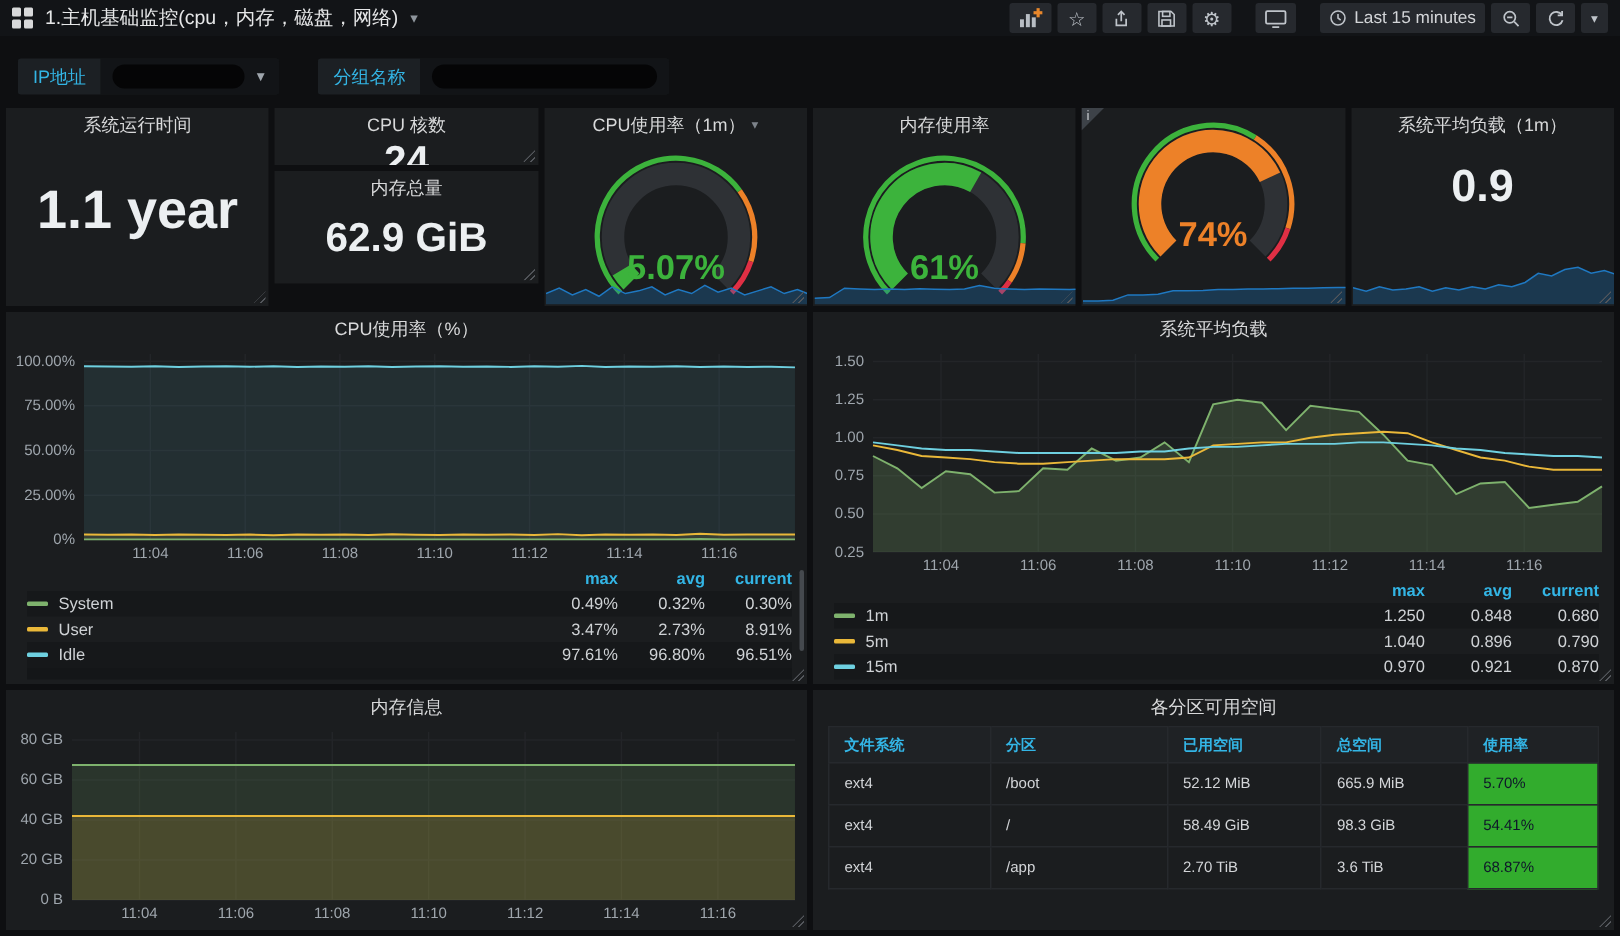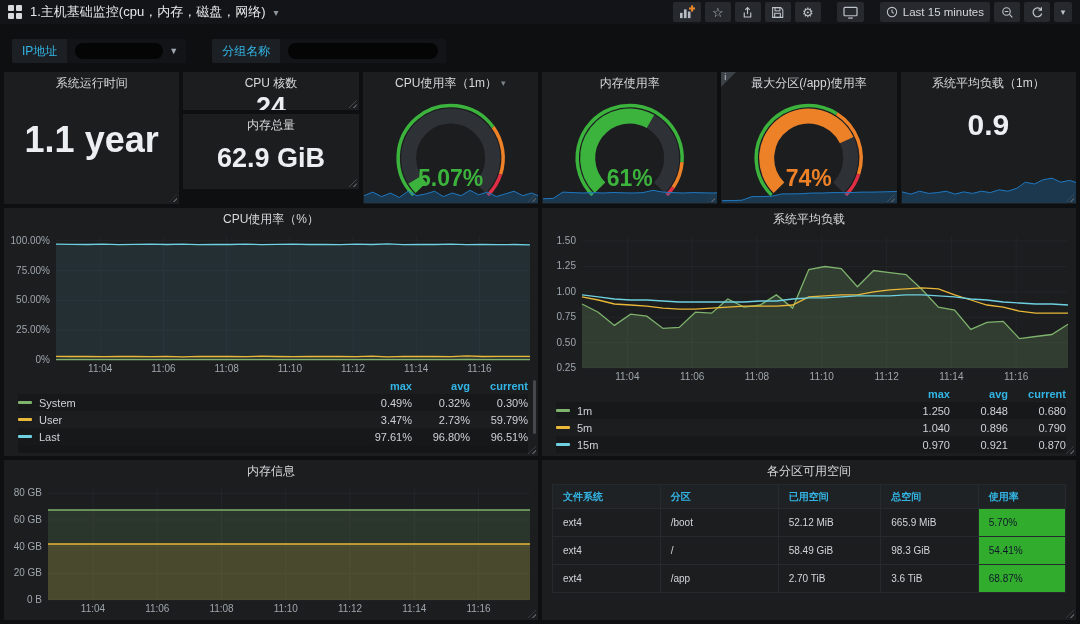--- a/index.html
+++ b/index.html
@@ -229,21 +229,20 @@
         <path d="M0 20L0.0 15.8L10.0 15.4L20.0 9.1L30.0 9.6L40.0 10.0L50.0 9.6L60.0 10.0L70.0 9.5L80.0 9.8L90.0 10.0L100.0 9.6L110.0 7.3L120.0 9.1L130.0 9.6L140.0 10.0L150.0 9.6L160.0 9.8L170.0 10.0L180.0 9.6L190.0 10.0L200.0 9.8L210.0 9.5L220.0 10.0L230.0 9.6L240.0 10.0L250.0 9.8L260.0 10.0L270.0 9.6L280.0 3.7L290.0 11.8L300.0 13.6L300 20Z" fill="rgba(31,120,193,0.3)" stroke="none"></path>
         <path d="M0.0 15.8L10.0 15.4L20.0 9.1L30.0 9.6L40.0 10.0L50.0 9.6L60.0 10.0L70.0 9.5L80.0 9.8L90.0 10.0L100.0 9.6L110.0 7.3L120.0 9.1L130.0 9.6L140.0 10.0L150.0 9.6L160.0 9.8L170.0 10.0L180.0 9.6L190.0 10.0L200.0 9.8L210.0 9.5L220.0 10.0L230.0 9.6L240.0 10.0L250.0 9.8L260.0 10.0L270.0 9.6L280.0 3.7L290.0 11.8L300.0 13.6" fill="none" stroke="#1f78c1" stroke-width="1"></path>
       </svg>
     <div class="rsz"></div>
   </section>
 
   <section class="panel" style="grid-column:5; height:132px;">
     <div class="info-corner">
         <em>i</em>
       </div>
-    <div class="p-title">最大分区(/app)使用率</div>
     <div class="gauge-wrap">
         <svg class="gauge" viewBox="0 0 173 110">
           <path d="M56.80 93.70A42 42 0 1 1 116.20 93.70" stroke="#2e3135" stroke-width="15" fill="none"></path>
           <path d="M49.38 101.12A52.5 52.5 0 0 1 114.63 19.67" stroke="#3cb33c" stroke-width="3.5" fill="none"></path>
           <path d="M114.63 19.67A52.5 52.5 0 0 1 136.43 80.22" stroke="#ed8128" stroke-width="3.5" fill="none"></path>
           <path d="M136.43 80.22A52.5 52.5 0 0 1 123.62 101.12" stroke="#e02f44" stroke-width="3.5" fill="none"></path>
           <path d="M56.80 93.70A42 42 0 1 1 124.50 46.12" stroke="#ed8128" stroke-width="15" fill="none"></path>
           <text x="86.5" y="92" text-anchor="middle" fill="#ed8128" font-size="23" font-weight="bold">74%</text>
         </svg>
       </div>
@@ -310,25 +309,25 @@
         <span class="lbl">System</span>
         <span class="lg-col">0.49%</span>
         <span class="lg-col">0.32%</span>
         <span class="lg-col">0.30%</span>
       </div>
       <div class="lg-row">
         <span class="sw" style="background:#eab839"></span>
         <span class="lbl">User</span>
         <span class="lg-col">3.47%</span>
         <span class="lg-col">2.73%</span>
-        <span class="lg-col">59.79%</span>
+        <span class="lg-col">8.91%</span>
       </div>
       <div class="lg-row">
         <span class="sw" style="background:#6ed0e0"></span>
-        <span class="lbl">Last</span>
+        <span class="lbl">Idle</span>
         <span class="lg-col">97.61%</span>
         <span class="lg-col">96.80%</span>
         <span class="lg-col">96.51%</span>
       </div>
       <div class="lg-row lg-clip"></div>
       <div class="lg-scroll"></div>
     </div>
     <div class="rsz"></div>
   </section>
 

